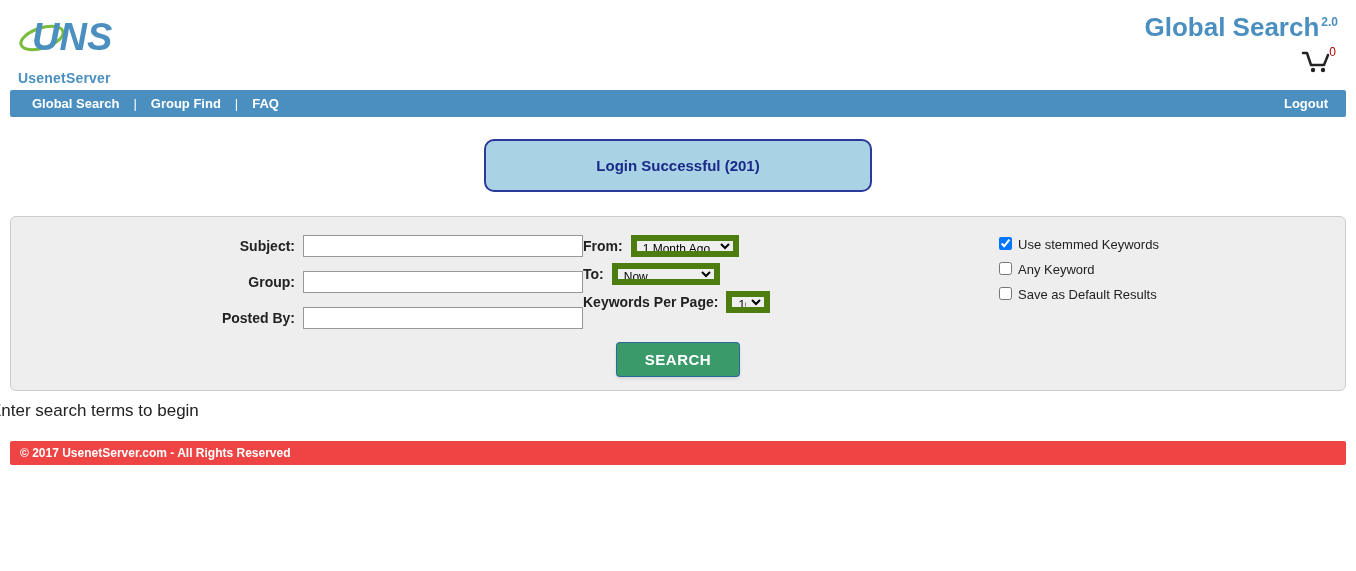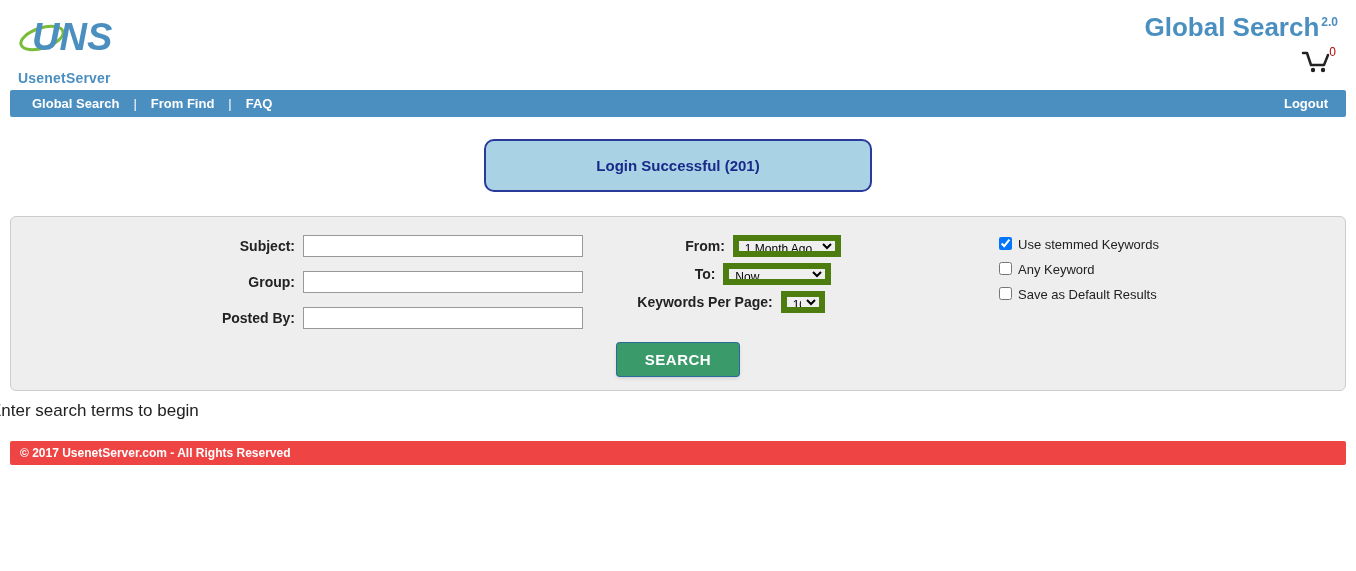--- a/index.html
+++ b/index.html
@@ -127,21 +127,21 @@
     }
     .select-input {
       height: 22px;
       border: 6px solid #4d7c0f;
       background: #efefef;
       font-size: 12px;
       padding: 0 2px;
     }
     .select-from, .select-to { width: 108px; }
     .select-rpp { width: 44px; }
-    .col2 .form-row { justify-content: center; padding-right: 20px; }
+    .col2 .form-row { justify-content: flex-start; padding-right: 20px; }
     .col2 .form-row .select-rpp { margin-right: 64px; }
     .check-row { display: flex; align-items: flex-start; gap: 6px; font-size: 13px; color: #222; }
     .check-row input[type="checkbox"] { width: 13px; height: 13px; cursor: pointer; }
     .search-btn-row { text-align: center; margin-top: 14px; }
     .search-btn {
       background: #3a9a6a;
       color: #fff;
       font-weight: bold;
       font-size: 15px;
       letter-spacing: 0.5px;
@@ -192,21 +192,21 @@
         <span class="cart-count">0</span>
       </span>
     </div>
   </div>
 </div>
 
 <div class="navbar">
   <div class="navbar-left">
     <span class="nav-item">Global Search</span>
     <span class="nav-sep">|</span>
-    <span class="nav-item">From Find</span>
+    <span class="nav-item">Group Find</span>
     <span class="nav-sep">|</span>
     <span class="nav-item">FAQ</span>
   </div>
   <span class="logout">Logout</span>
 </div>
 
 <div class="content">
 
   <div class="banner">Login Successful (201)</div>
 

